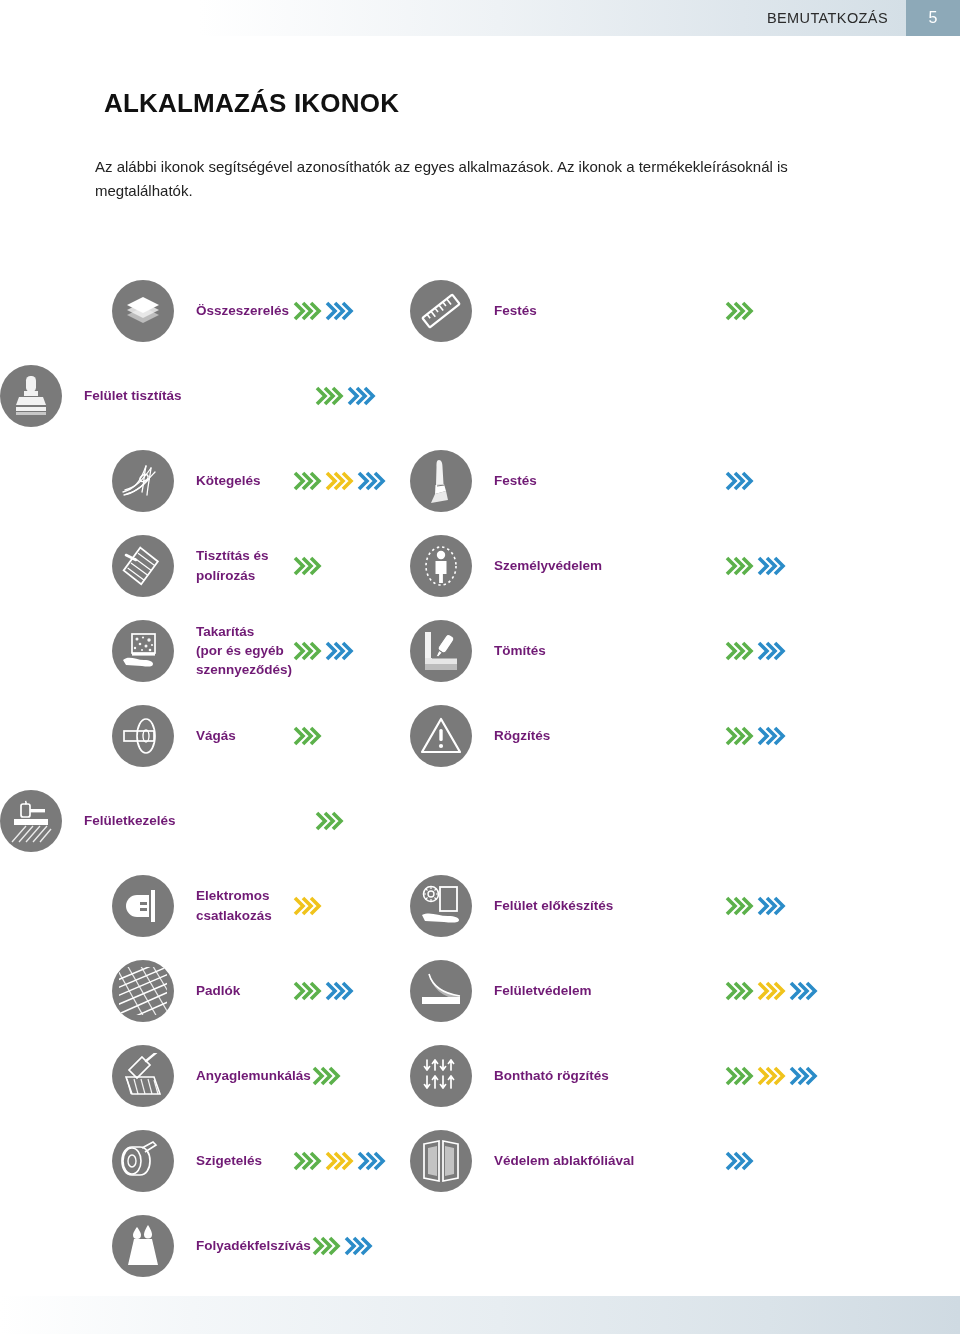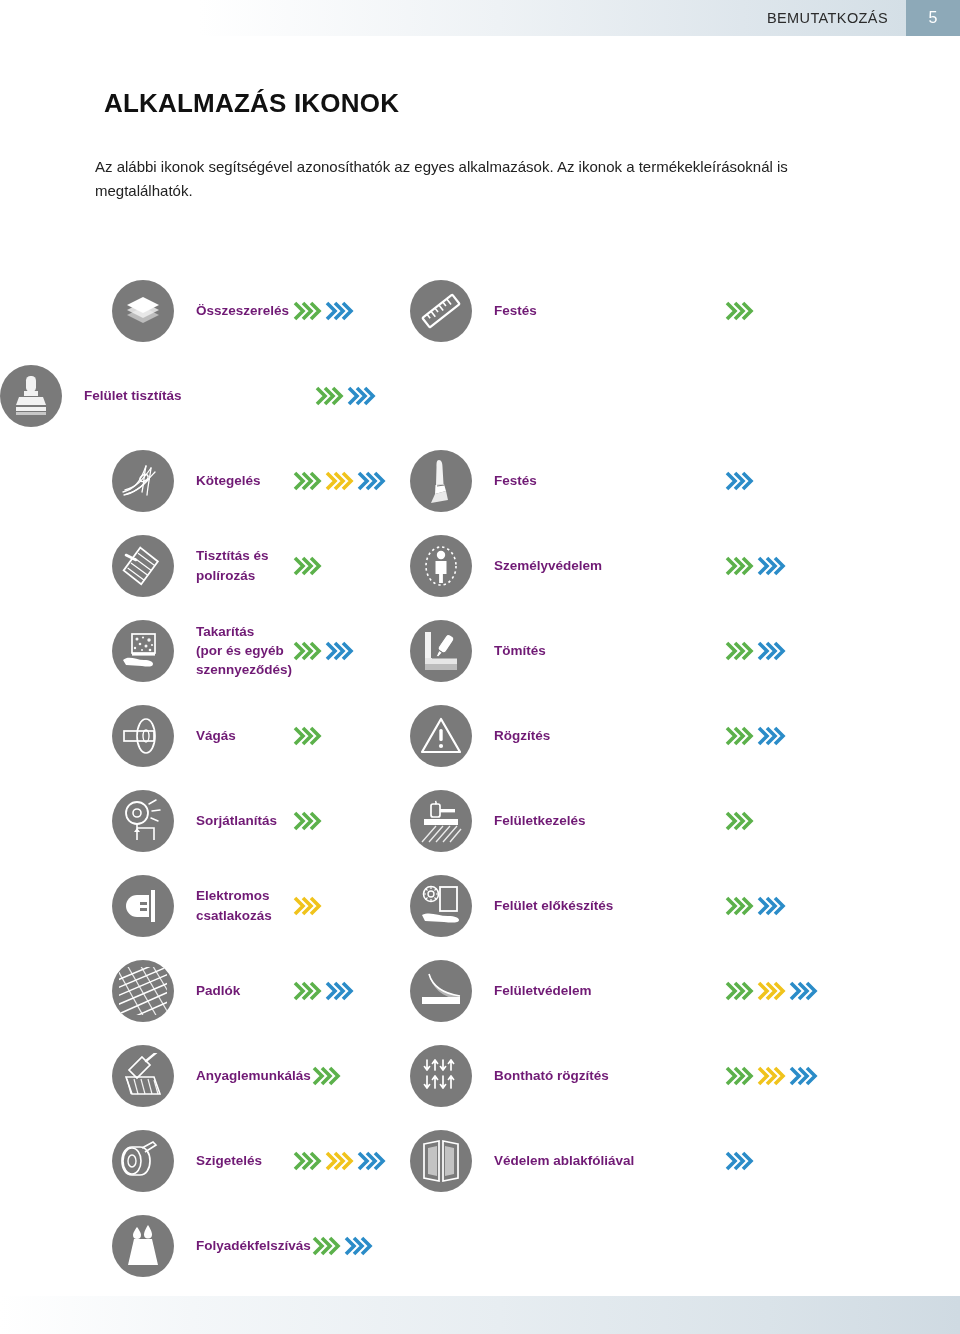--- a/index.html
+++ b/index.html
@@ -485,42 +485,20 @@
       <path d="M3 5 L11 13 L3 21"></path>
       <path d="M11 5 L19 13 L11 21"></path>
       <path d="M19 5 L27 13 L19 21"></path>
     </g>
   </svg>
           </div>
     </div>
   </div>
   <div class="icon-row">
 
-    <div class="icon-cell left">
-      <div class="icon-badge">
-            <svg width="46" height="46" viewBox="0 0 46 46">
-      <circle cx="17" cy="15" r="11" fill="none" stroke="#ffffff" stroke-width="1.8"></circle>
-      <circle cx="17" cy="15" r="4" fill="none" stroke="#ffffff" stroke-width="1.6"></circle>
-      <path d="M29 6 L36 2 M32 13 L40 12 M31 20 L38 23" stroke="#ffffff" stroke-width="1.5" stroke-linecap="round"></path>
-      <path d="M17 26 L17 42" stroke="#ffffff" stroke-width="1.6"></path>
-      <path d="M17 30 L34 30 L34 42" fill="none" stroke="#ffffff" stroke-width="1.6"></path>
-      <path d="M17 30 l-3 4 l6 0 Z" fill="#ffffff"></path>
-    </svg>
-          </div>
-      <div class="icon-label">Sorjátlanítás</div>
-      <div class="chevrons">
-            <svg class="chev-group" width="30" height="26" viewBox="0 0 30 26">
-    <g fill="none" stroke="#5CB14B" stroke-width="3.6" stroke-linecap="butt">
-      <path d="M3 5 L11 13 L3 21"></path>
-      <path d="M11 5 L19 13 L11 21"></path>
-      <path d="M19 5 L27 13 L19 21"></path>
-    </g>
-  </svg>
-          </div>
-    </div>
 
     <div class="icon-cell right">
       <div class="icon-badge">
             <svg width="46" height="46" viewBox="0 0 46 46">
       <rect x="13" y="6" width="9" height="13" rx="2" fill="none" stroke="#ffffff" stroke-width="1.7"></rect>
       <path d="M17.5 3 a3 3 0 0 1 0 3.4" fill="none" stroke="#ffffff" stroke-width="1.5"></path>
       <rect x="22" y="11" width="15" height="3.4" fill="#ffffff"></rect>
       <rect x="6" y="21" width="34" height="6" fill="#ffffff"></rect>
       <g stroke="#ffffff" stroke-width="1.4" opacity=".85">
         <path d="M4 44 L18 28"></path>

